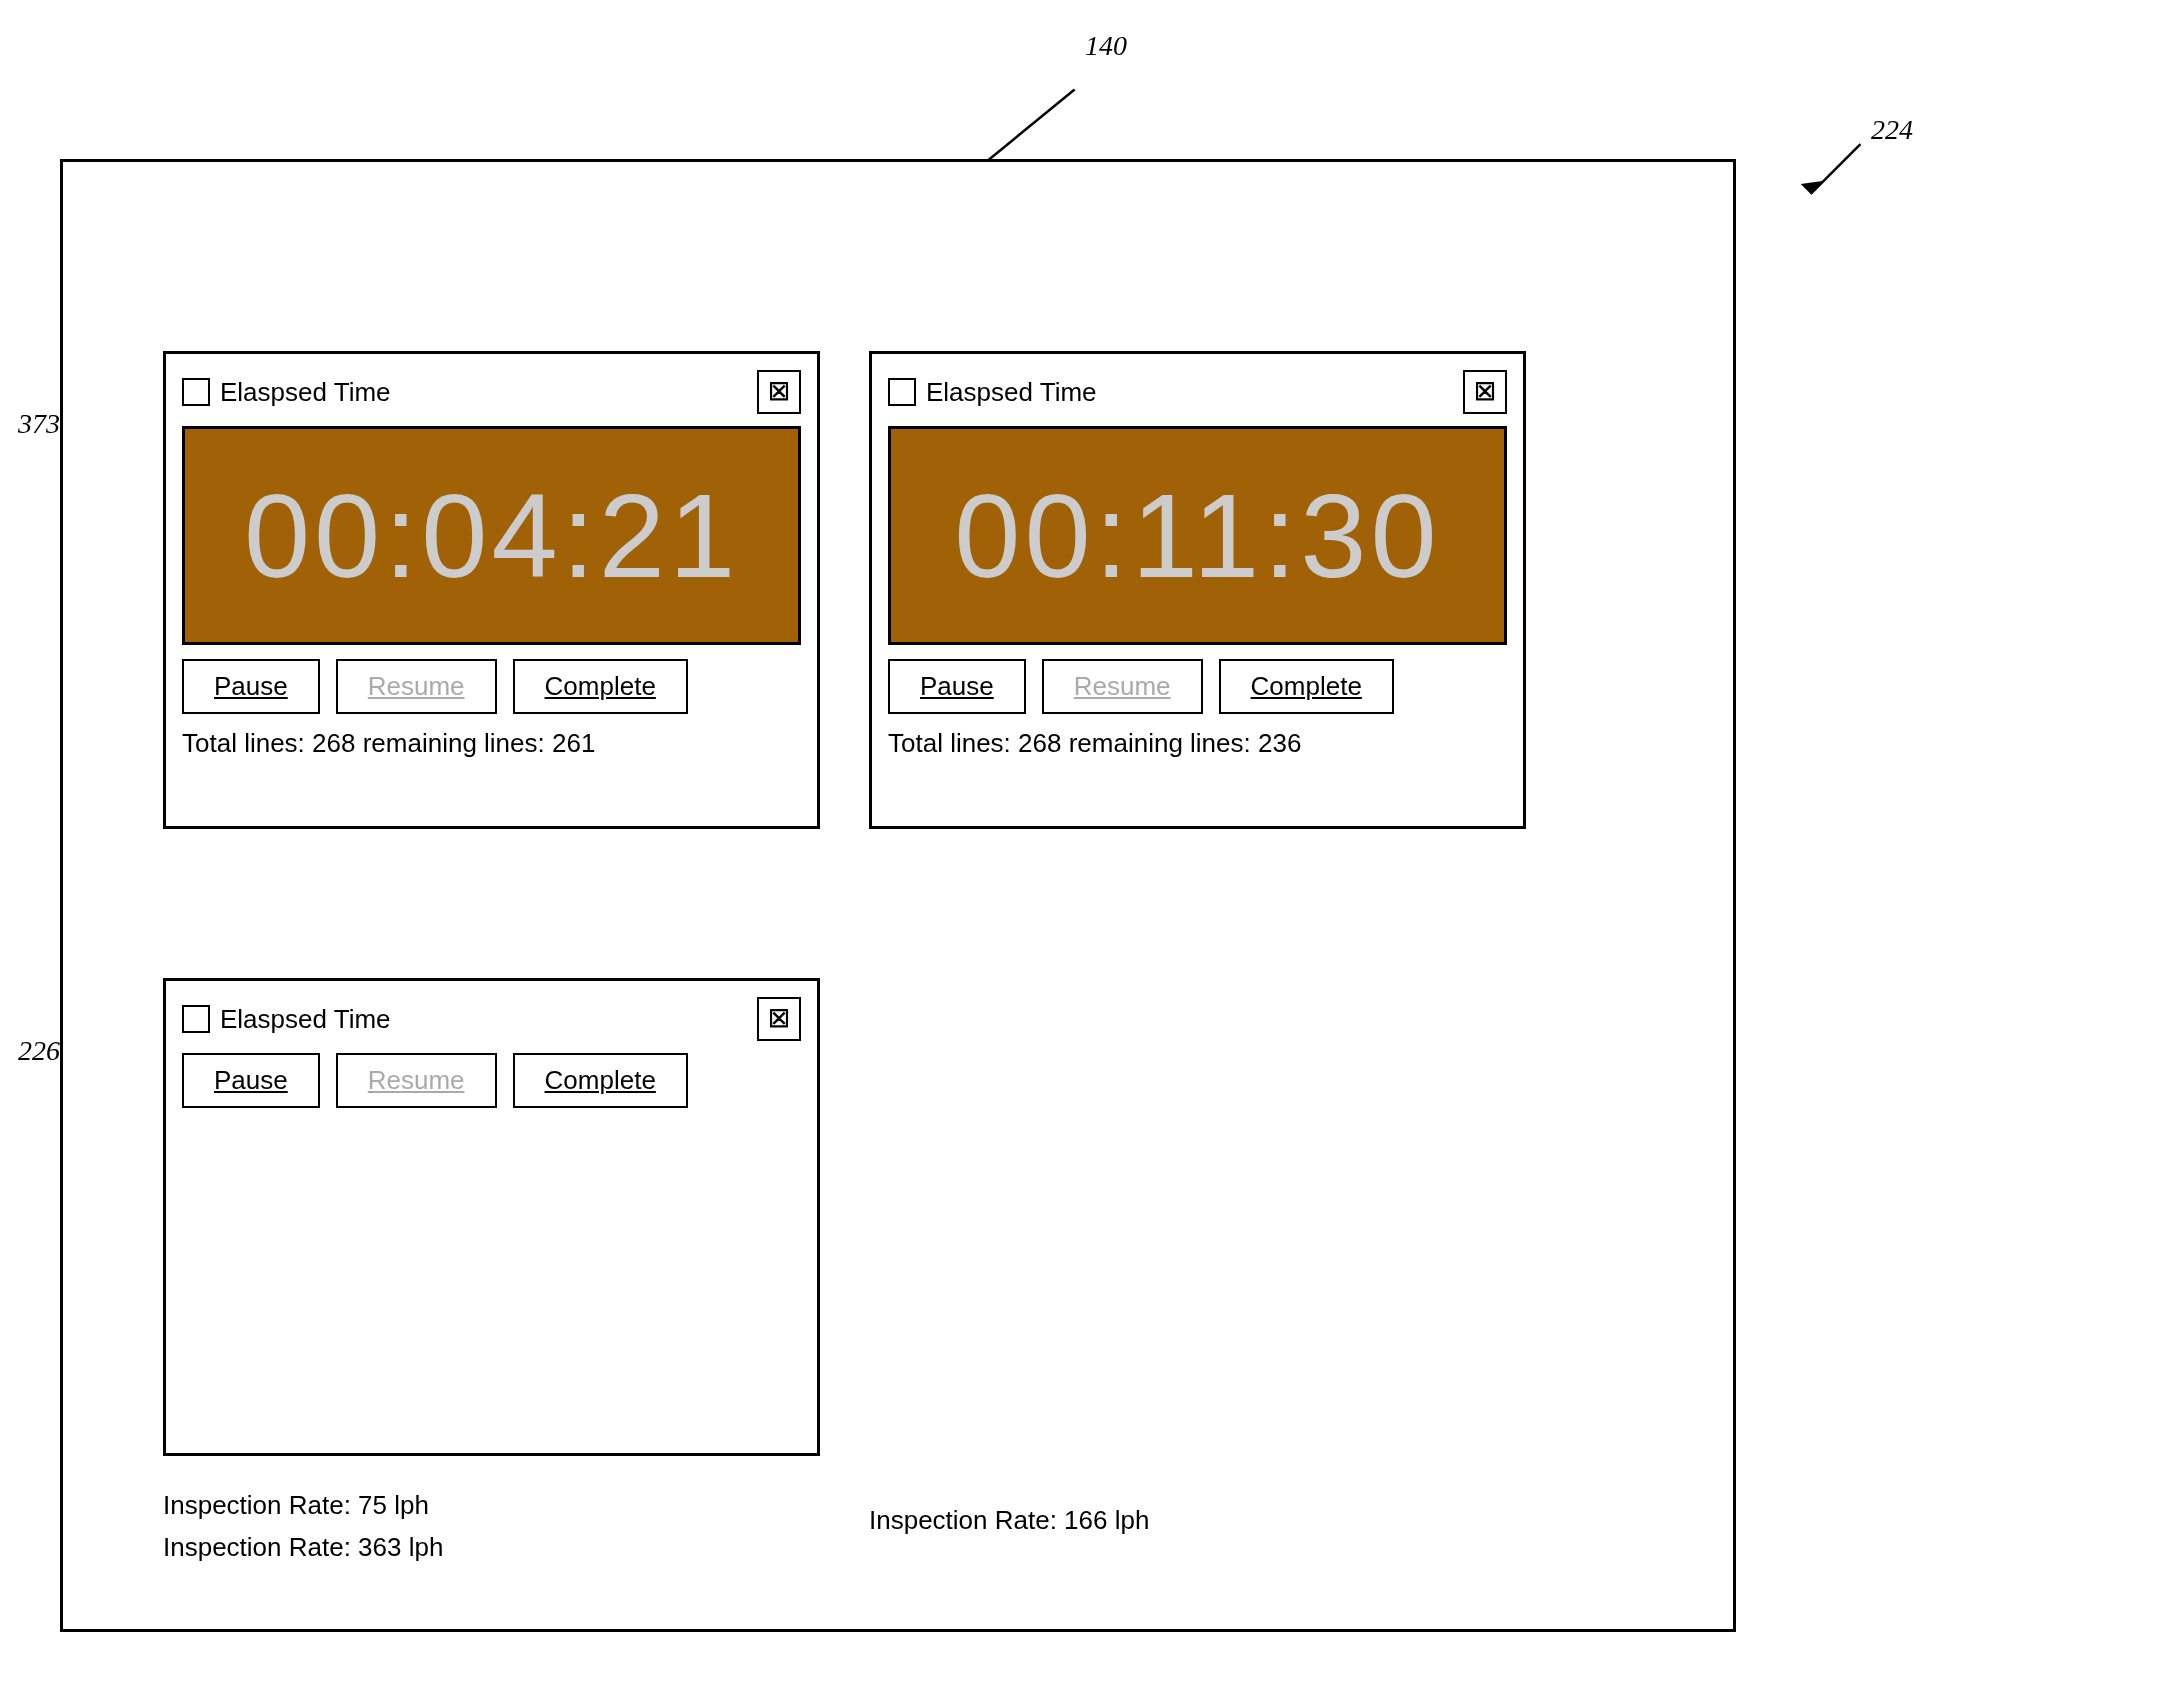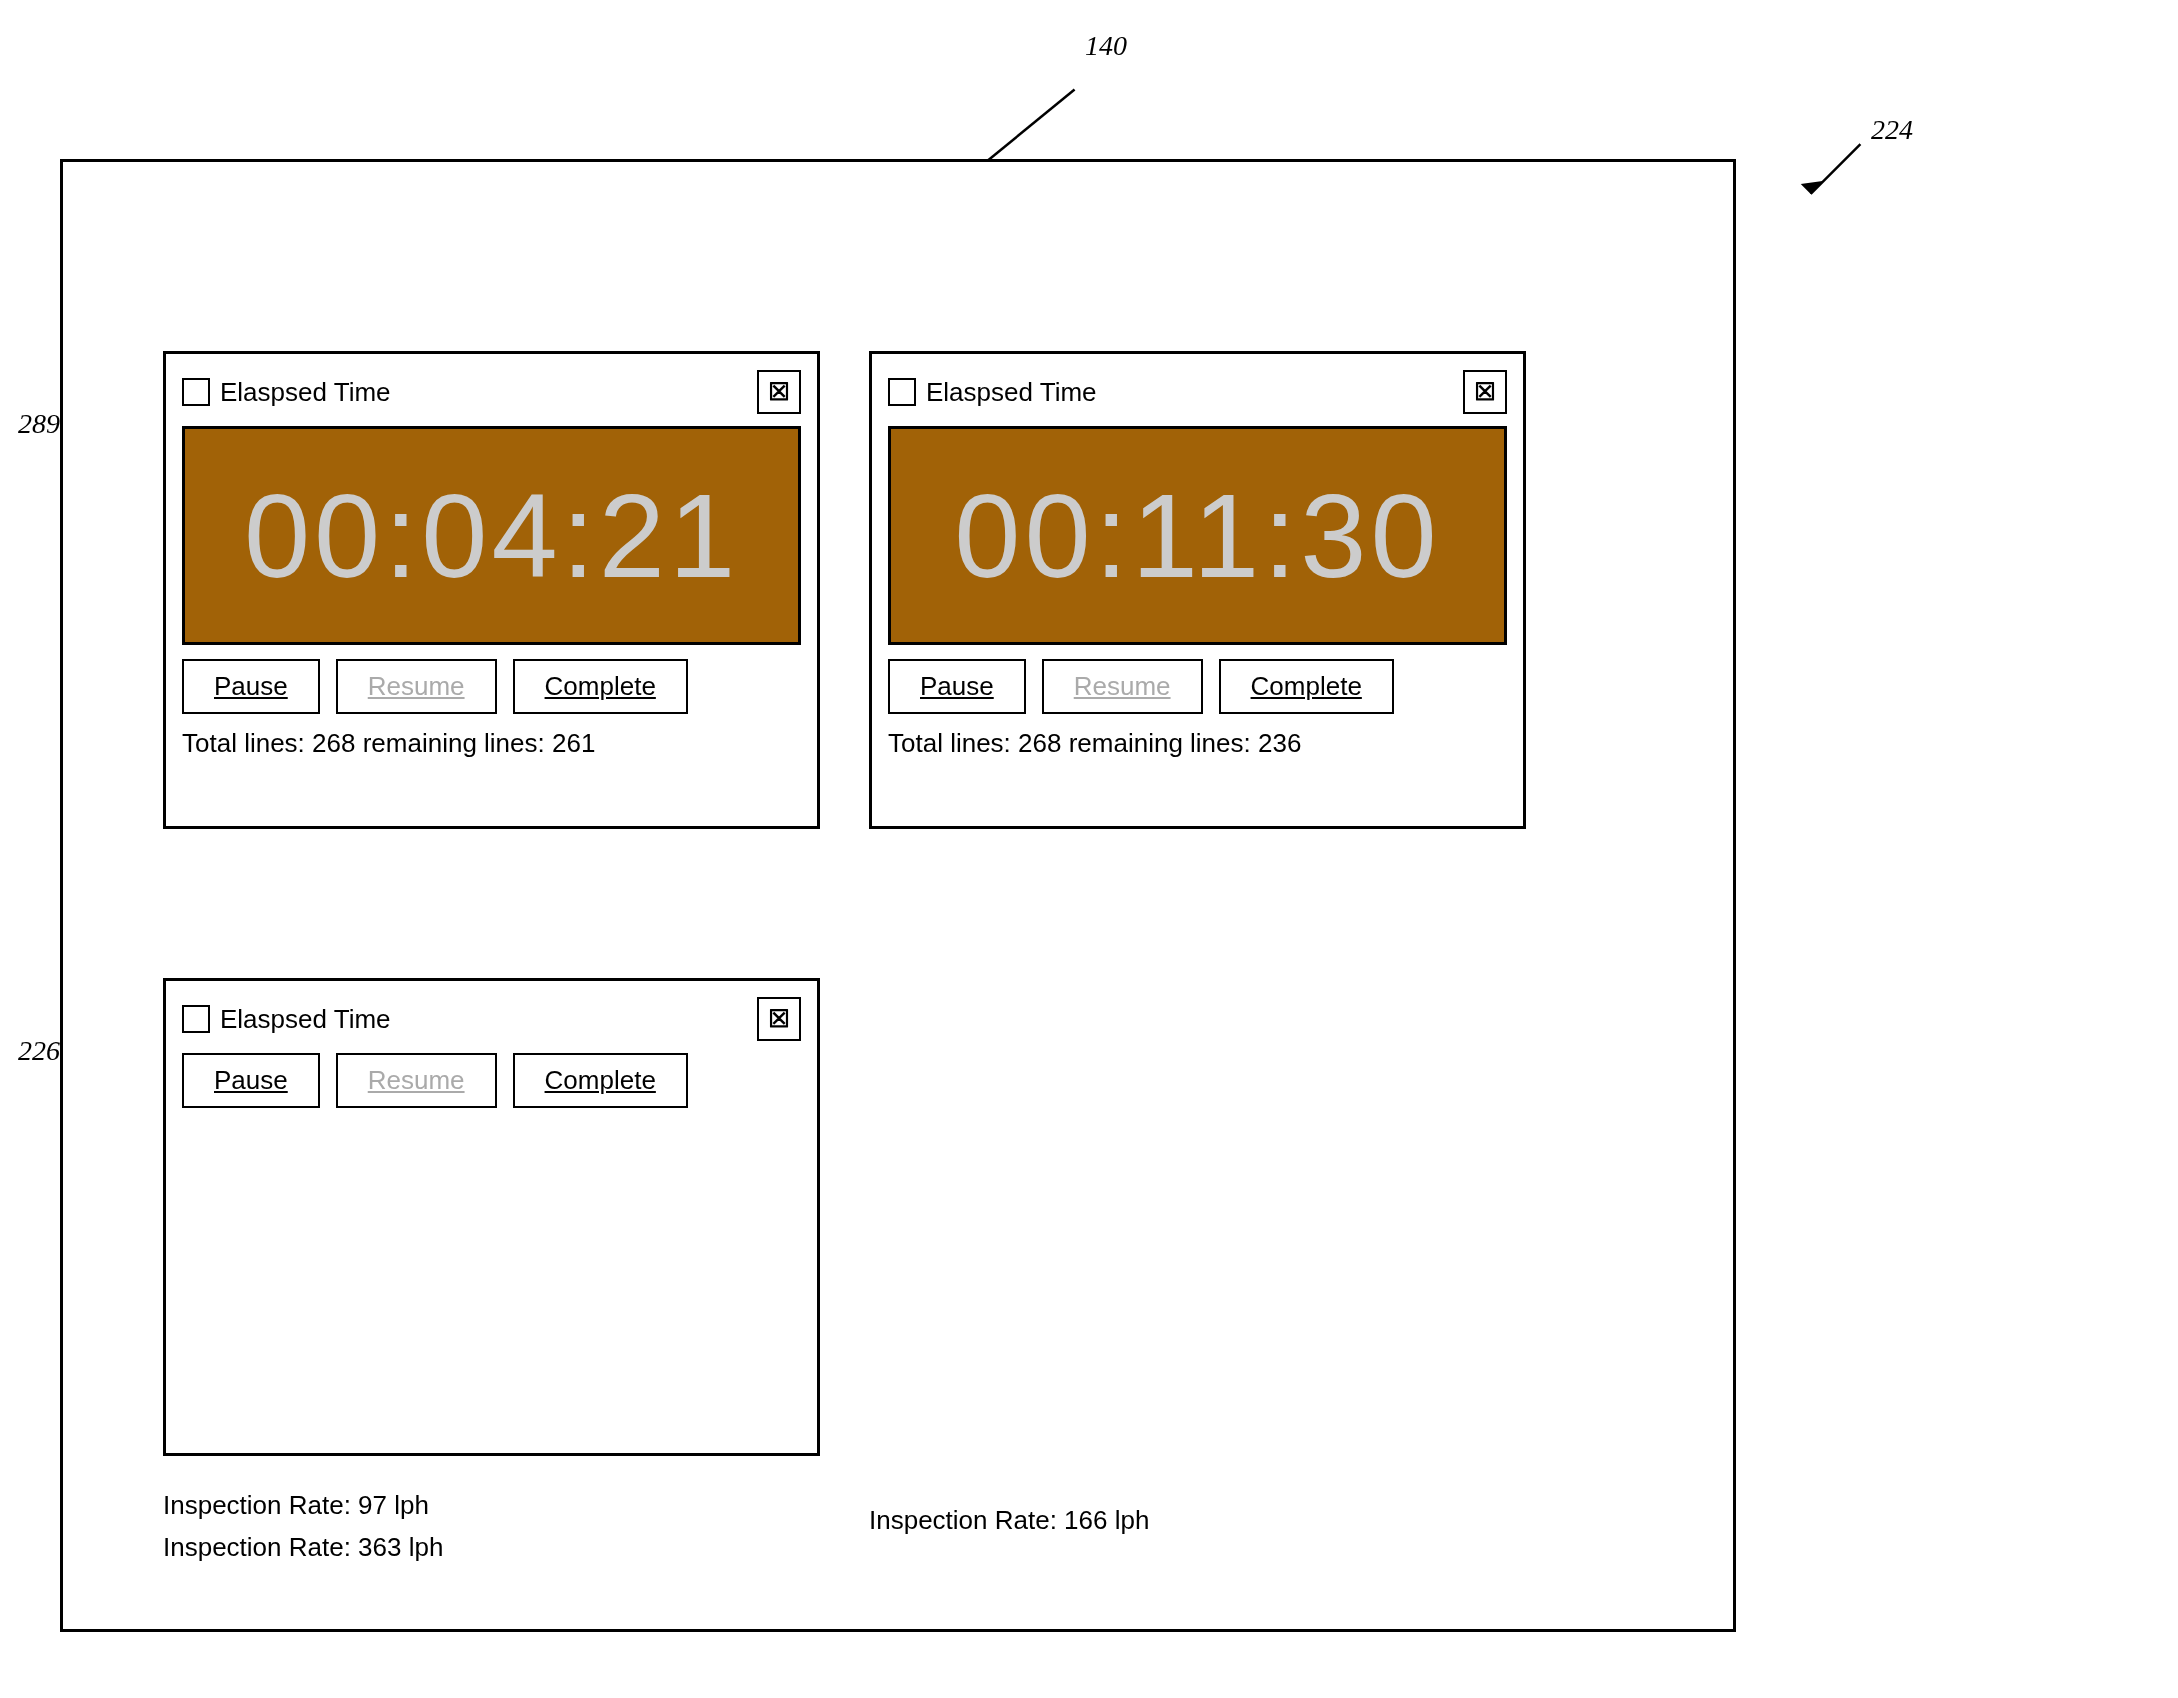--- a/index.html
+++ b/index.html
@@ -200,21 +200,21 @@
 
   <line x1="60" y1="430" x2="100" y2="430" stroke="#000" stroke-width="2.5"></line>
   <polygon points="100,430 88,422 88,438" fill="#000"></polygon>
 
   <line x1="60" y1="1060" x2="100" y2="1060" stroke="#000" stroke-width="2.5"></line>
   <polygon points="100,1060 88,1052 88,1068" fill="#000"></polygon>
 </svg>
 
 <span class="ref-label" style="top:30px; left:1085px;">140</span>
 <span class="ref-label" style="top:114px; left:1871px;">224</span>
-<span class="ref-label" style="top:408px; left:18px;">289</span>
+<span class="ref-label" style="top:408px; left:18px;">373</span>
 <span class="ref-label" style="top:1035px; left:18px;">226</span>
 
 <div class="outer-border">
 
   <div class="panel panel-1">
     <div class="panel-title-bar">
       <div class="panel-title-left">
         <span class="checkbox-icon"></span>
         <span>Elaspsed Time</span>
       </div>
@@ -259,20 +259,20 @@
       <div class="close-btn">☒</div>
     </div>
     <div class="btn-row">
       <button class="btn-panel">Pause</button>
       <button class="btn-panel dimmed">Resume</button>
       <button class="btn-panel">Complete</button>
     </div>
   </div>
 
   <div class="insp-rate-left">
-    <div>Inspection Rate: 97 lph</div>
+    <div>Inspection Rate: 75 lph</div>
     <div>Inspection Rate: 363 lph</div>
   </div>
 
   <div class="insp-rate-right">Inspection Rate: 166 lph</div>
 
 </div>
 
 
 </body></html>

